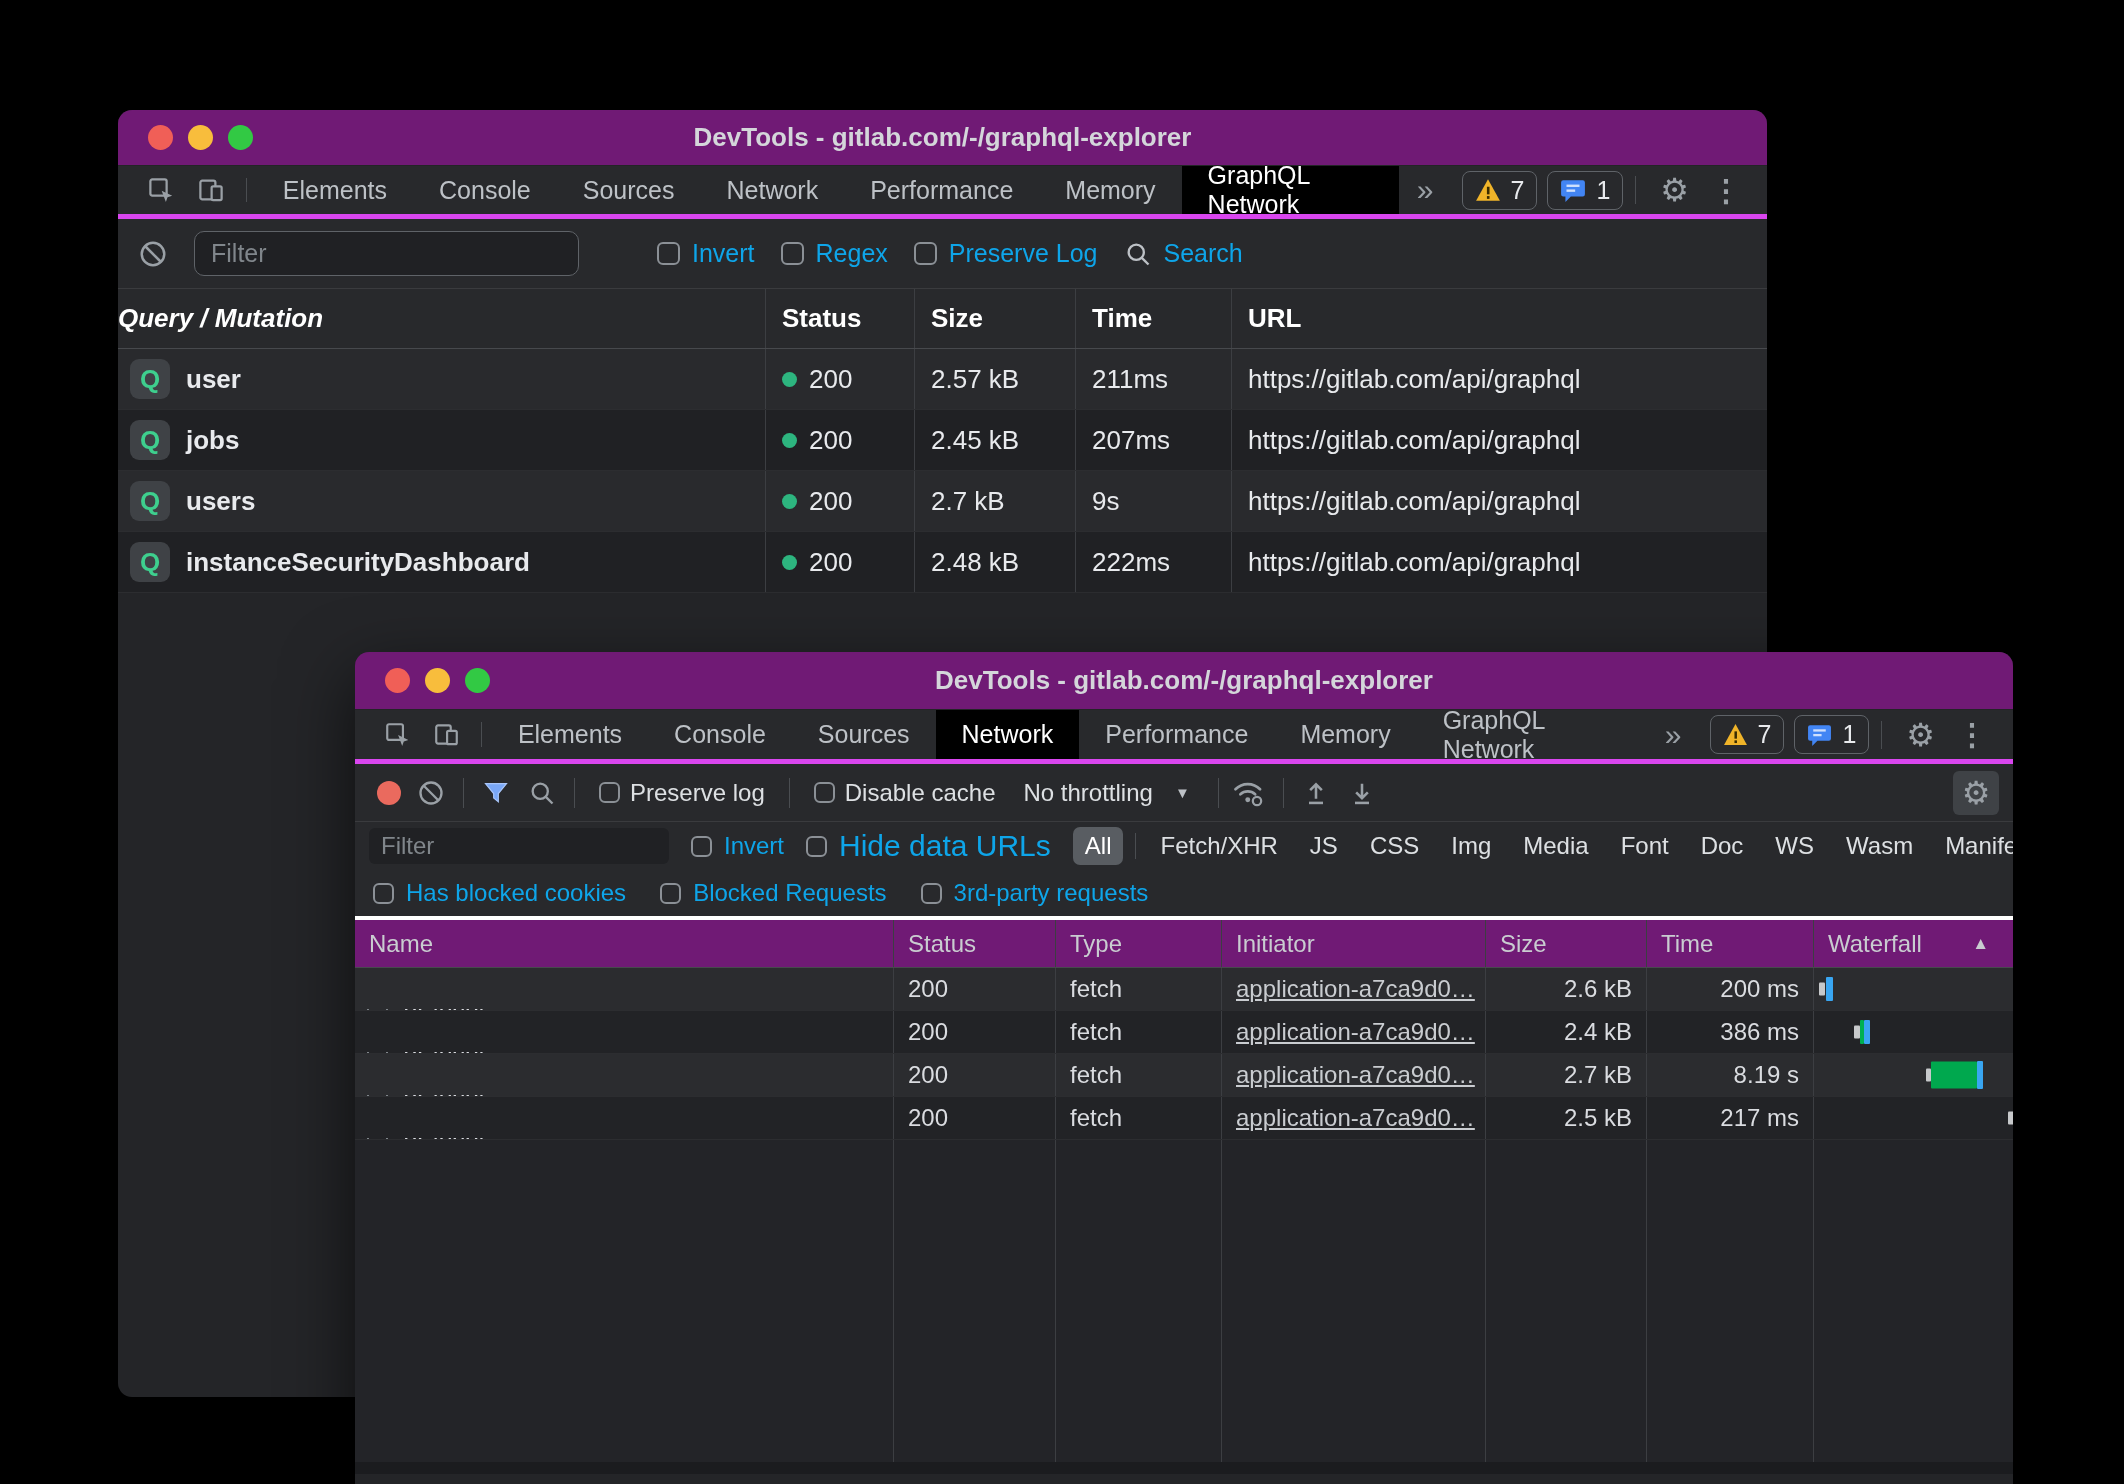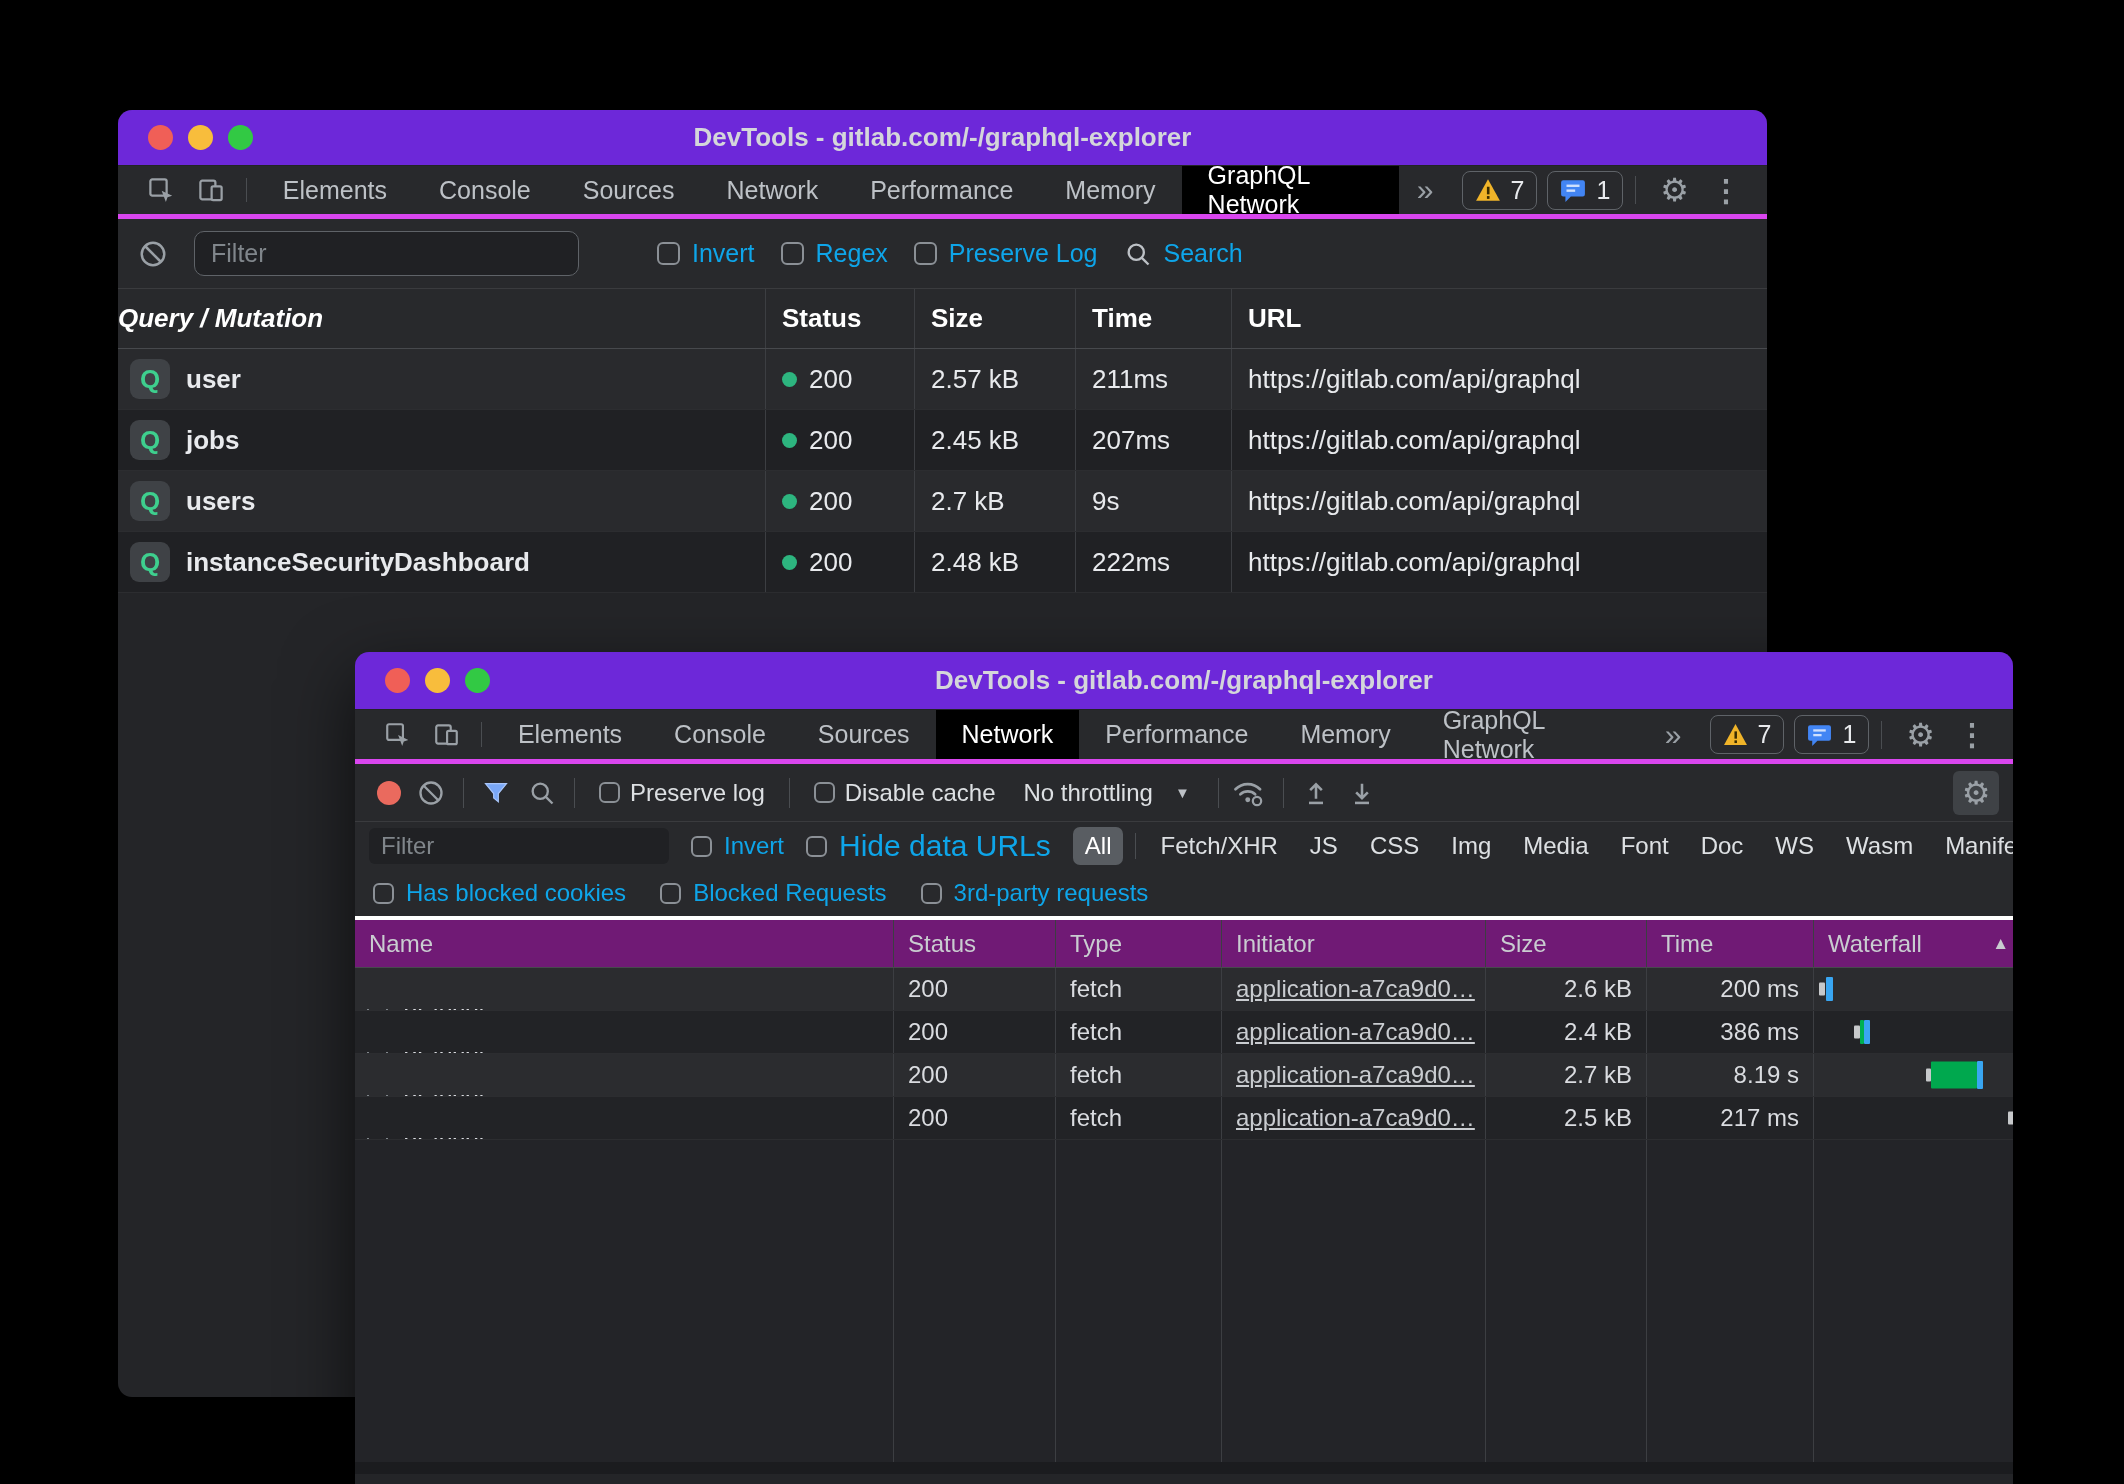--- a/index.html
+++ b/index.html
@@ -6,21 +6,21 @@
   html,body { width:2124px; height:1484px; background:#000; overflow:hidden;
     font-family:"Liberation Sans", sans-serif; -webkit-font-smoothing:antialiased; }
 
   .window { position:absolute; background:#242528; border-radius:14px;
     box-shadow:0 24px 70px rgba(0,0,0,.65); overflow:hidden; }
   #back-window  { left:118px; top:110px;  width:1649px; height:1287px; z-index:1; }
   #front-window { left:355px; top:652px;  width:1658px; height:832px;  z-index:2;
     border-radius:14px 14px 0 0; }
 
   
-  .titlebar { position:relative; height:56px; background:#6d28d9; display:flex;
+  .titlebar { position:relative; height:56px; background:#701a75; display:flex;
     align-items:center; border-bottom:1px solid #232427; }
   .lights { display:flex; gap:15px; padding-left:30px; }
   .light { width:25px; height:25px; border-radius:50%; }
   .light.red{background:#f05f57;} .light.yellow{background:#f8bd3c;} .light.green{background:#32c944;}
   .win-title { position:absolute; left:0; right:0; text-align:center; color:#d4d6da;
     font-size:26px; font-weight:700; pointer-events:none; }
 
   
   .tabbar { height:53px; background:#28292c; display:flex; align-items:stretch;
     border-bottom:5px solid #d946ef; padding-left:18px; }
@@ -85,21 +85,21 @@
 
   .netchecks { height:50px; background:#28292c; display:flex; align-items:center;
     padding:0 18px; gap:34px; font-size:24px; color:#dde0e3; border-bottom:4px solid #ffffff; }
 
   
   .fgrid { display:grid; grid-template-columns:538px 162px 166px 264px 161px 167px 200px; }
   .fgrid .c { border-left:1px solid #3c3e42; display:flex; align-items:center; overflow:hidden; }
   .fgrid .c:first-child { border-left:none; }
   .fhead { height:48px; background:#701a75; border-bottom:1px solid #47494d; }
   .fhead .c { color:#c9ccd0; font-size:24px; padding-left:14px; }
-  .fhead .c.wf { justify-content:space-between; padding-right:4px; }
+  .fhead .c.wf { justify-content:space-between; padding-right:24px; }
   .sort-arrow { color:#c9ccd0; font-size:17px; }
   .frow { height:43px; font-size:24px; color:#dadce0; border-bottom:1px solid #2c2d30; }
   .frow.odd { background:#2b2c2f; } .frow.even { background:#222326; }
   .frow .c { padding-left:14px; }
   .frow .c.num { justify-content:flex-end; padding-right:14px; padding-left:0; }
   .frow .c:first-child { gap:16px; padding-left:12px;margin-top:41px; }
   .row-cb { width:21px; height:21px; border:2px solid #80868b; border-radius:4px; flex:none; }
   .init-link { text-decoration:underline; color:#c9ccd0; white-space:nowrap; }
   .wfcell { position:relative; }
   .wfseg { position:absolute; top:50%; transform:translateY(-50%); border-radius:1px; }

